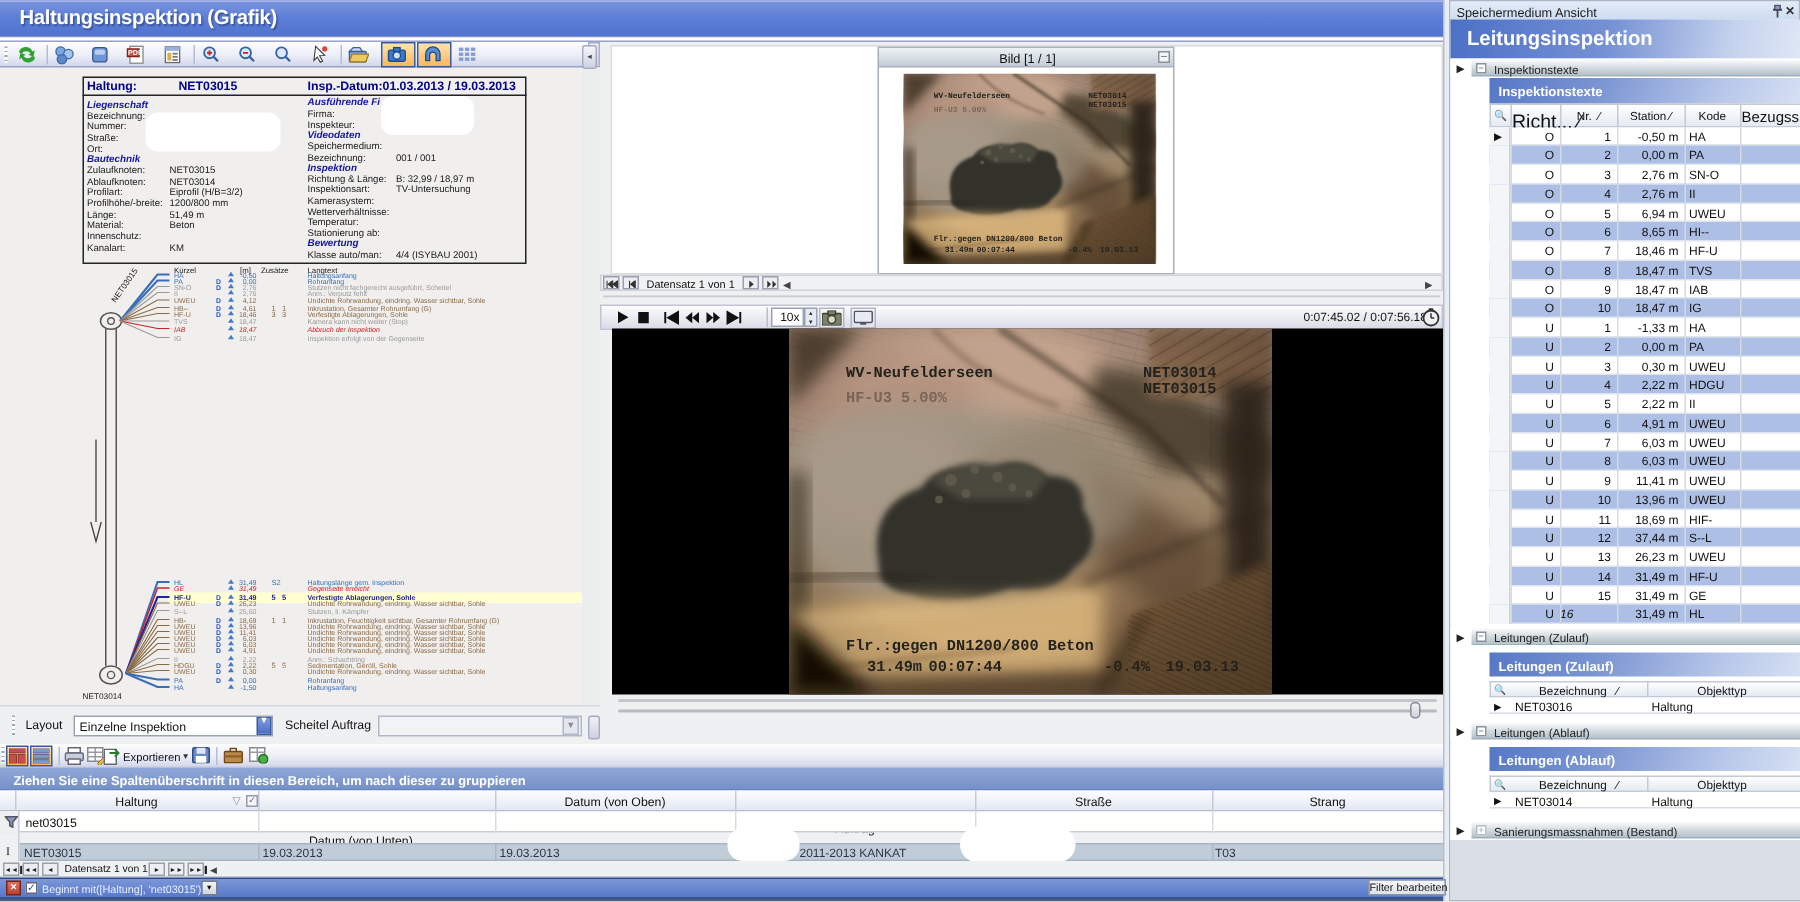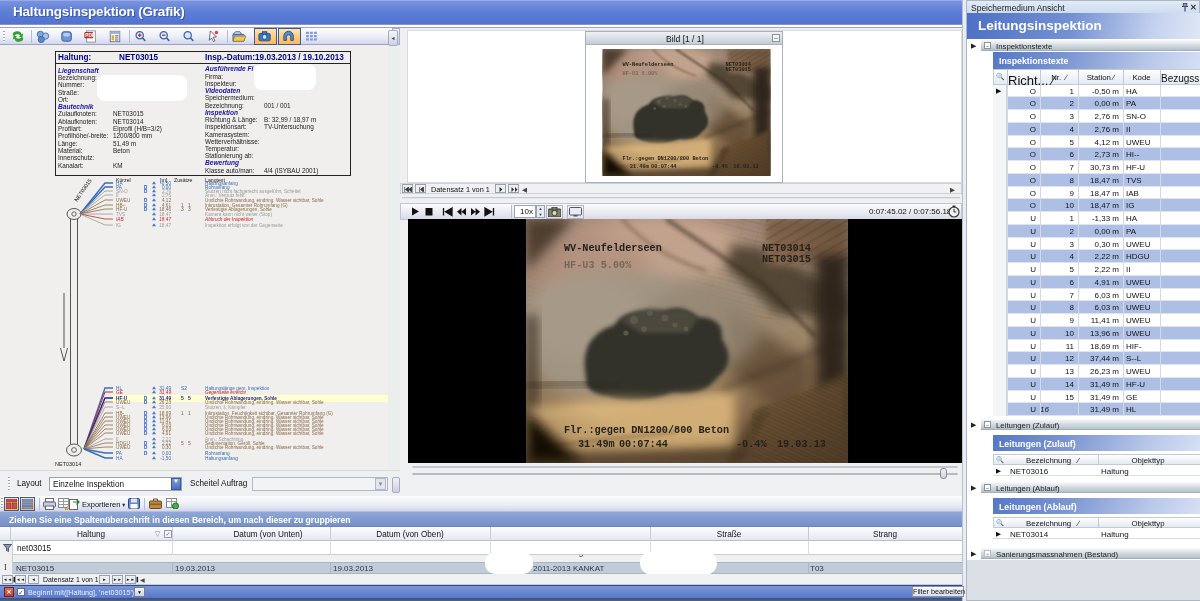--- a/index.html
+++ b/index.html
@@ -92,21 +92,21 @@
       <rect x="1.0" y="9.6" width="3.4" height="2.6"></rect>
       <rect x="5.6" y="9.6" width="3.4" height="2.6"></rect>
       <rect x="10.2" y="9.6" width="3.4" height="2.6"></rect>
     </g>
   </svg>
 
 <div class="abs" style="left:55px;top:51px;width:296px;height:125px;border:1px solid #222;background:#f0efee;"></div>
 <div class="abs" style="left:55px;top:62.5px;width:296px;height:1px;background:#222;"></div>
 <div class="abs navy" style="left:58px;top:53px;font-size:8.2px;font-weight:bold;">Haltung:</div>
 <div class="abs navy" style="left:119px;top:53px;font-size:8.2px;font-weight:bold;">NET03015</div>
-<div class="abs navy" style="left:205px;top:53px;font-size:8.2px;font-weight:bold;">Insp.-Datum:19.03.2013 / 19.10.2013</div>
+<div class="abs navy" style="left:205px;top:53px;font-size:8.2px;font-weight:bold;">Insp.-Datum:01.03.2013 / 19.03.2013</div>
 <div class="abs sect" style="left:58px;top:66.6px;font-size:6.6px;">Liegenschaft</div>
 <div class="abs" style="left:58px;top:73.9px;font-size:6.4px;color:#1a1a1a;">Bezeichnung:</div>
 <div class="abs" style="left:58px;top:81.2px;font-size:6.4px;color:#1a1a1a;">Nummer:</div>
 <div class="abs" style="left:58px;top:88.5px;font-size:6.4px;color:#1a1a1a;">Straße:</div>
 <div class="abs" style="left:58px;top:95.8px;font-size:6.4px;color:#1a1a1a;">Ort:</div>
 <div class="abs sect" style="left:58px;top:103.1px;font-size:6.6px;">Bautechnik</div>
 <div class="abs" style="left:58px;top:110.4px;font-size:6.4px;color:#1a1a1a;">Zulaufknoten:</div>
 <div class="abs" style="left:113px;top:110.4px;font-size:6.4px;color:#1a1a1a;">NET03015</div>
 <div class="abs" style="left:58px;top:117.7px;font-size:6.4px;color:#1a1a1a;">Ablaufknoten:</div>
 <div class="abs" style="left:113px;top:117.7px;font-size:6.4px;color:#1a1a1a;">NET03014</div>
@@ -554,43 +554,43 @@
 <div class="abs" style="left:1126px;top:124.95px;font-size:8px;color:#111;">II</div>
 <div class="abs" style="left:1007px;top:122.75px;width:1px;height:12.75px;background:#d4d9e2;"></div>
 <div class="abs" style="left:1040px;top:122.75px;width:1px;height:12.75px;background:#d4d9e2;"></div>
 <div class="abs" style="left:1078px;top:122.75px;width:1px;height:12.75px;background:#d4d9e2;"></div>
 <div class="abs" style="left:1123px;top:122.75px;width:1px;height:12.75px;background:#d4d9e2;"></div>
 <div class="abs" style="left:1160px;top:122.75px;width:1px;height:12.75px;background:#d4d9e2;"></div>
 <div class="abs" style="left:993px;top:135.50px;width:207px;height:12.75px;background:#fff;border-bottom:1px solid #e0e4ec;"></div>
 <div class="abs" style="left:993px;top:135.50px;width:14px;height:12.75px;background:#f4f5f7;border-right:1px solid #d0d4dc;"></div>
 <div class="abs" style="left:1007px;top:137.70px;width:29px;font-size:8px;color:#111;text-align:right;">O</div>
 <div class="abs" style="left:1040px;top:137.70px;width:34px;font-size:8px;color:#111;text-align:right;">5</div>
-<div class="abs" style="left:1078px;top:137.70px;width:41px;font-size:8px;color:#111;text-align:right;">4,12 m</div>
+<div class="abs" style="left:1078px;top:137.70px;width:41px;font-size:8px;color:#111;text-align:right;">6,94 m</div>
 <div class="abs" style="left:1126px;top:137.70px;font-size:8px;color:#111;">UWEU</div>
 <div class="abs" style="left:1007px;top:135.50px;width:1px;height:12.75px;background:#d4d9e2;"></div>
 <div class="abs" style="left:1040px;top:135.50px;width:1px;height:12.75px;background:#d4d9e2;"></div>
 <div class="abs" style="left:1078px;top:135.50px;width:1px;height:12.75px;background:#d4d9e2;"></div>
 <div class="abs" style="left:1123px;top:135.50px;width:1px;height:12.75px;background:#d4d9e2;"></div>
 <div class="abs" style="left:1160px;top:135.50px;width:1px;height:12.75px;background:#d4d9e2;"></div>
 <div class="abs" style="left:993px;top:148.25px;width:207px;height:12.75px;background:#aebfe6;border-bottom:1px solid #e0e4ec;"></div>
 <div class="abs" style="left:993px;top:148.25px;width:14px;height:12.75px;background:#f4f5f7;border-right:1px solid #d0d4dc;"></div>
 <div class="abs" style="left:1007px;top:150.45px;width:29px;font-size:8px;color:#111;text-align:right;">O</div>
 <div class="abs" style="left:1040px;top:150.45px;width:34px;font-size:8px;color:#111;text-align:right;">6</div>
-<div class="abs" style="left:1078px;top:150.45px;width:41px;font-size:8px;color:#111;text-align:right;">2,73 m</div>
+<div class="abs" style="left:1078px;top:150.45px;width:41px;font-size:8px;color:#111;text-align:right;">8,65 m</div>
 <div class="abs" style="left:1126px;top:150.45px;font-size:8px;color:#111;">HI--</div>
 <div class="abs" style="left:1007px;top:148.25px;width:1px;height:12.75px;background:#d4d9e2;"></div>
 <div class="abs" style="left:1040px;top:148.25px;width:1px;height:12.75px;background:#d4d9e2;"></div>
 <div class="abs" style="left:1078px;top:148.25px;width:1px;height:12.75px;background:#d4d9e2;"></div>
 <div class="abs" style="left:1123px;top:148.25px;width:1px;height:12.75px;background:#d4d9e2;"></div>
 <div class="abs" style="left:1160px;top:148.25px;width:1px;height:12.75px;background:#d4d9e2;"></div>
 <div class="abs" style="left:993px;top:161.00px;width:207px;height:12.75px;background:#fff;border-bottom:1px solid #e0e4ec;"></div>
 <div class="abs" style="left:993px;top:161.00px;width:14px;height:12.75px;background:#f4f5f7;border-right:1px solid #d0d4dc;"></div>
 <div class="abs" style="left:1007px;top:163.20px;width:29px;font-size:8px;color:#111;text-align:right;">O</div>
 <div class="abs" style="left:1040px;top:163.20px;width:34px;font-size:8px;color:#111;text-align:right;">7</div>
-<div class="abs" style="left:1078px;top:163.20px;width:41px;font-size:8px;color:#111;text-align:right;">30,73 m</div>
+<div class="abs" style="left:1078px;top:163.20px;width:41px;font-size:8px;color:#111;text-align:right;">18,46 m</div>
 <div class="abs" style="left:1126px;top:163.20px;font-size:8px;color:#111;">HF-U</div>
 <div class="abs" style="left:1007px;top:161.00px;width:1px;height:12.75px;background:#d4d9e2;"></div>
 <div class="abs" style="left:1040px;top:161.00px;width:1px;height:12.75px;background:#d4d9e2;"></div>
 <div class="abs" style="left:1078px;top:161.00px;width:1px;height:12.75px;background:#d4d9e2;"></div>
 <div class="abs" style="left:1123px;top:161.00px;width:1px;height:12.75px;background:#d4d9e2;"></div>
 <div class="abs" style="left:1160px;top:161.00px;width:1px;height:12.75px;background:#d4d9e2;"></div>
 <div class="abs" style="left:993px;top:173.75px;width:207px;height:12.75px;background:#aebfe6;border-bottom:1px solid #e0e4ec;"></div>
 <div class="abs" style="left:993px;top:173.75px;width:14px;height:12.75px;background:#f4f5f7;border-right:1px solid #d0d4dc;"></div>
 <div class="abs" style="left:1007px;top:175.95px;width:29px;font-size:8px;color:#111;text-align:right;">O</div>
 <div class="abs" style="left:1040px;top:175.95px;width:34px;font-size:8px;color:#111;text-align:right;">8</div>
@@ -903,21 +903,21 @@
 <svg class="abs" style="left:166px;top:498px" width="13" height="11">
     <rect x="0.5" y="0.5" width="10" height="9" fill="#fff" stroke="#888"></rect>
     <line x1="0.5" y1="3.5" x2="10.5" y2="3.5" stroke="#99a"></line>
     <line x1="5.5" y1="0.5" x2="5.5" y2="9.5" stroke="#99a"></line>
     <circle cx="9.5" cy="8" r="3" fill="#4ab04a" stroke="#1c6e1c"></circle>
   </svg>
 <div class="abs" style="left:0;top:512px;width:962px;height:15px;background:linear-gradient(180deg,#90a7d6,#7591c9);border-bottom:1px solid #6a84ba;"></div>
 <div class="abs" style="left:9px;top:514.5px;font-size:8.6px;font-weight:bold;color:#fff;">Ziehen Sie eine Spaltenüberschrift in diesen Bereich, um nach dieser zu gruppieren</div>
 <div class="abs" style="left:0;top:527px;width:962px;height:14px;background:linear-gradient(180deg,#fdfdfe,#e3e8f1);border-bottom:1px solid #b8c0d0;"></div>
 <div class="abs" style="left:10px;top:530px;width:162px;font-size:8.2px;color:#111;text-align:center;">Haltung</div>
-<div class="abs" style="left:172px;top:530px;width:158px;font-size:8.2px;color:#111;text-align:center;padding-left:34px;">Datum (von Unten)</div>
+<div class="abs" style="left:172px;top:556px;width:158px;font-size:8.2px;color:#111;padding-left:34px;">Datum (von Unten)</div>
 <div class="abs" style="left:330px;top:530px;width:160px;font-size:8.2px;color:#111;text-align:center;">Datum (von Oben)</div>
 <div class="abs" style="left:490px;top:548px;width:160px;font-size:8.2px;color:#111;text-align:center;">Auftrag</div>
 <div class="abs" style="left:650px;top:530px;width:158px;font-size:8.2px;color:#111;text-align:center;">Straße</div>
 <div class="abs" style="left:808px;top:530px;width:154px;font-size:8.2px;color:#111;text-align:center;">Strang</div>
 <div class="abs" style="left:10px;top:527px;width:1px;height:14px;background:#c4cbd8;"></div>
 <div class="abs" style="left:172px;top:527px;width:1px;height:14px;background:#c4cbd8;"></div>
 <div class="abs" style="left:330px;top:527px;width:1px;height:14px;background:#c4cbd8;"></div>
 <div class="abs" style="left:490px;top:527px;width:1px;height:14px;background:#c4cbd8;"></div>
 <div class="abs" style="left:650px;top:527px;width:1px;height:14px;background:#c4cbd8;"></div>
 <div class="abs" style="left:808px;top:527px;width:1px;height:14px;background:#c4cbd8;"></div>

